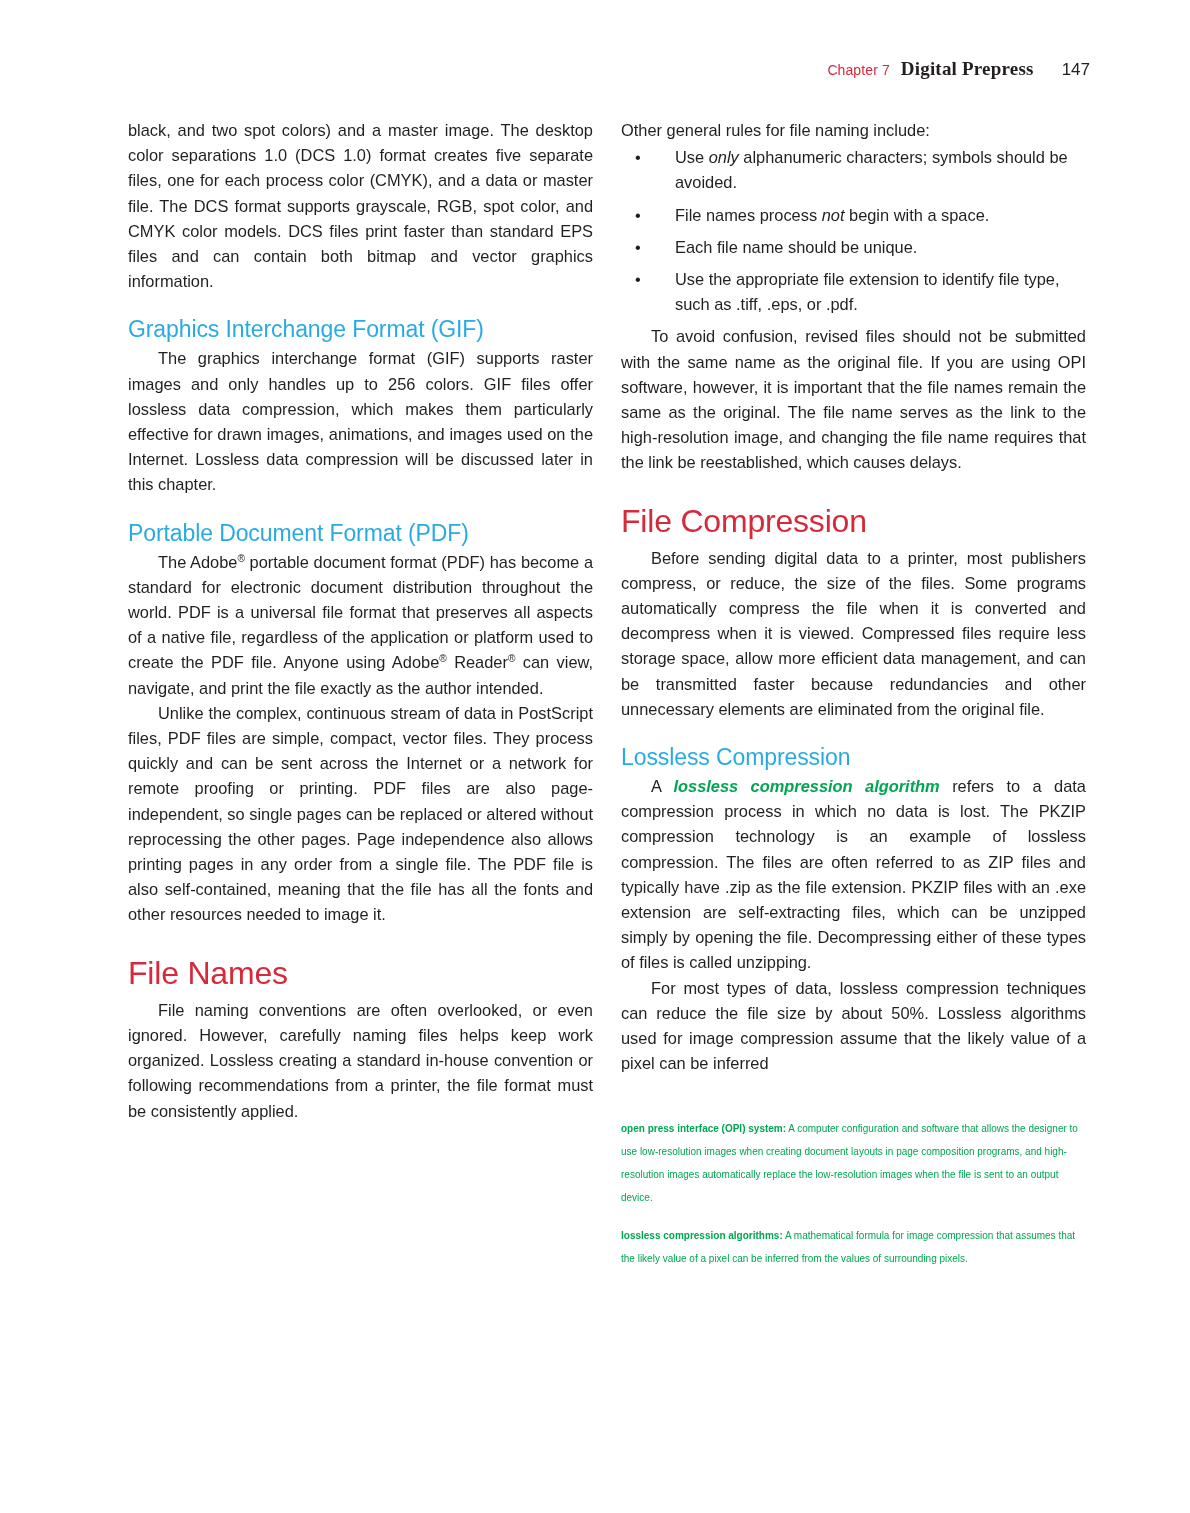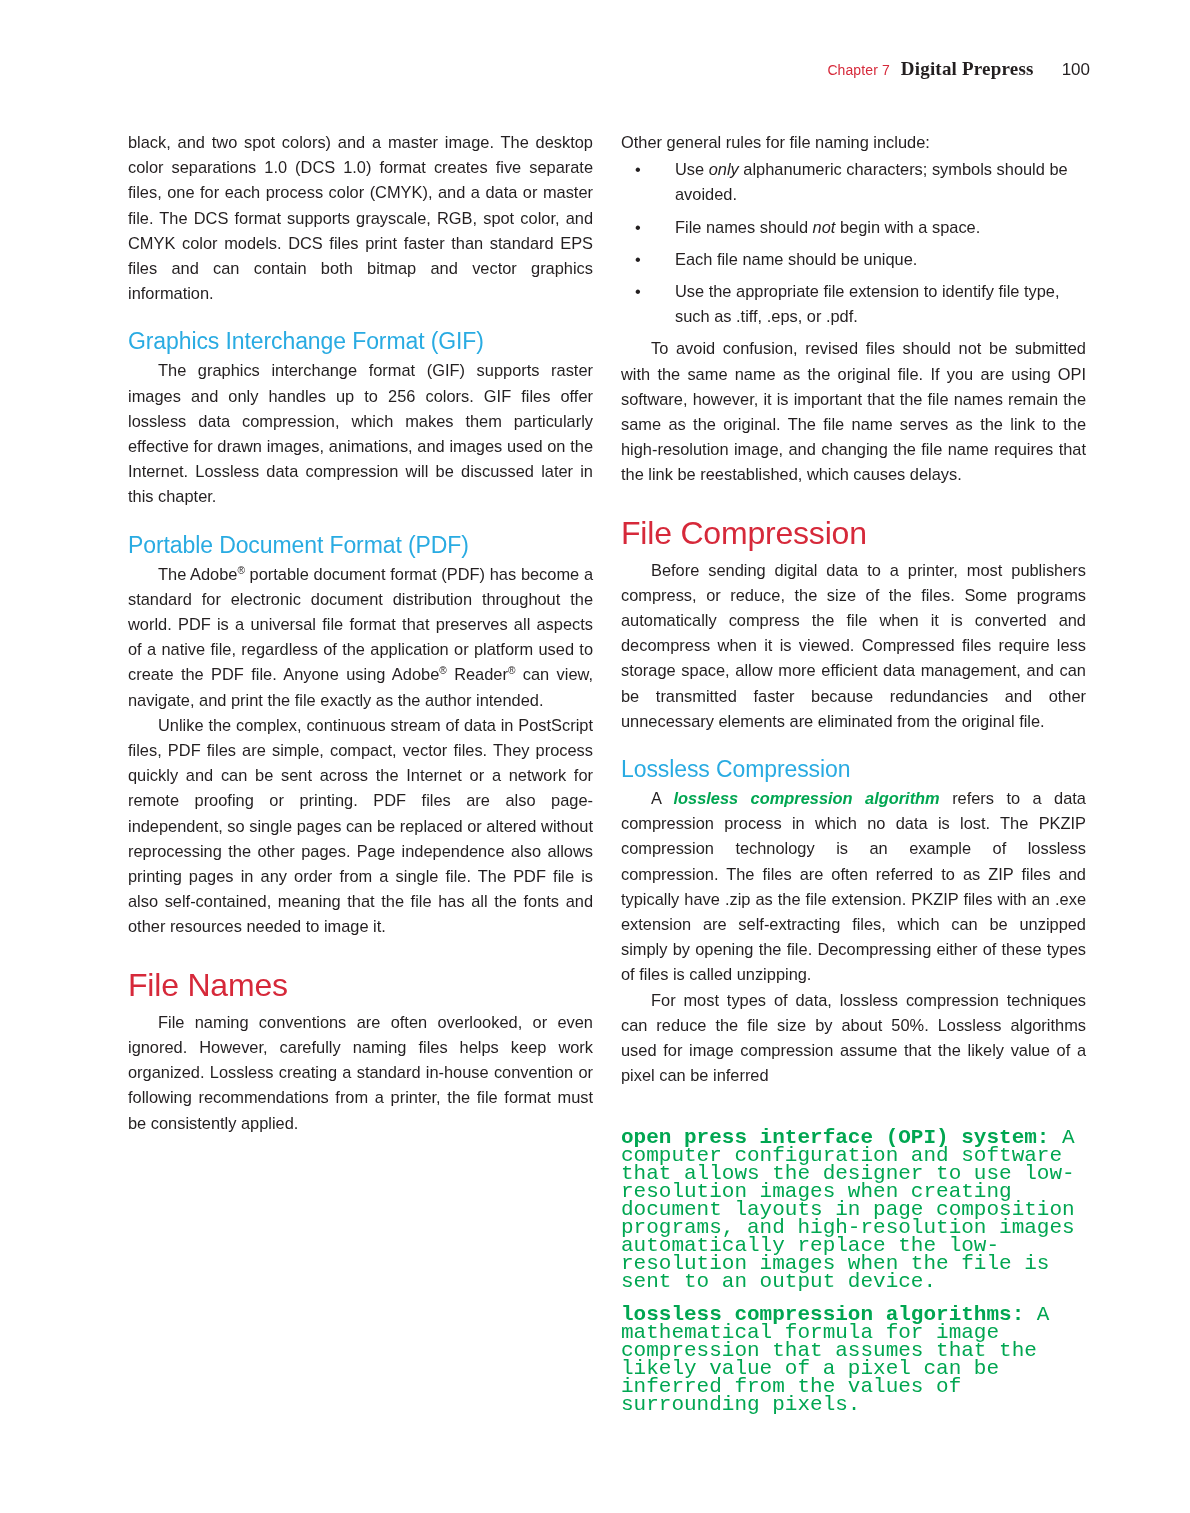--- a/index.html
+++ b/index.html
@@ -56,21 +56,20 @@
     position: absolute;
     top: 118px;
     left: 128px;
     width: 958px;
     display: flex;
     gap: 28px;
   }
   .col {
     width: 465px;
     flex: 0 0 465px;
-    margin-top: 12px;
   }
 
   
   p.body {
     margin: 0;
     font-size: 16.4px;
     line-height: 25.2px;
     text-align: justify;
     text-justify: inter-word;
     color: #231f20;
@@ -136,42 +135,41 @@
     font-weight: bold;
     font-style: italic;
   }
 
   
   .glossary {
     margin-top: 40px;
   }
   .glossary .entry {
     color: #00a651;
-    font-size: 21px;
-    line-height: 18px;
+    font-size: 10px;
+    line-height: 23px;
     text-align: left;
     margin-bottom: 15px;
-    font-family: Liberation Mono, monospace;
   }
   .glossary .entry .term {
     font-weight: bold;
   }
   .glossary .entry .def {
     font-weight: normal;
   }
 </style>
 </head>
 <body>
 
 <div class="page">
 
   <div class="running-head">
     <span class="rh-chapter">Chapter 7</span>
     <span class="rh-title">Digital Prepress</span>
-    <span class="rh-page">100</span>
+    <span class="rh-page">147</span>
   </div>
 
   <div class="columns">
 
     <div class="col">
 
       <p class="body noindent">black, and two spot colors) and a master image. The desktop color separations 1.0 (DCS 1.0) format creates five separate files, one for each process color (CMYK), and a data or master file. The DCS format supports grayscale, RGB, spot color, and CMYK color models. DCS files print faster than standard EPS files and can contain both bitmap and vector graphics information.</p>
 
       <h3 class="head-minor">Graphics Interchange Format (GIF)</h3>
 
@@ -194,21 +192,21 @@
 
       <p class="body noindent">Other general rules for file naming include:</p>
 
       <ul class="rules">
         <li>
           <span class="bullet">•</span>
           <span>Use </span><em class="ital">only</em><span> alphanumeric characters; symbols should be avoided.</span>
         </li>
         <li>
           <span class="bullet">•</span>
-          <span>File names should </span><em class="ital">not</em><span> begin with a space.</span>
+          <span>File names process </span><em class="ital">not</em><span> begin with a space.</span>
         </li>
         <li>
           <span class="bullet">•</span>
           <span>Each file name should be unique.</span><em class="ital"></em><span></span>
         </li>
         <li>
           <span class="bullet">•</span>
           <span>Use the appropriate file extension to identify file type, such as .tiff, .eps, or .pdf.</span><em class="ital"></em><span></span>
         </li>
       </ul>

